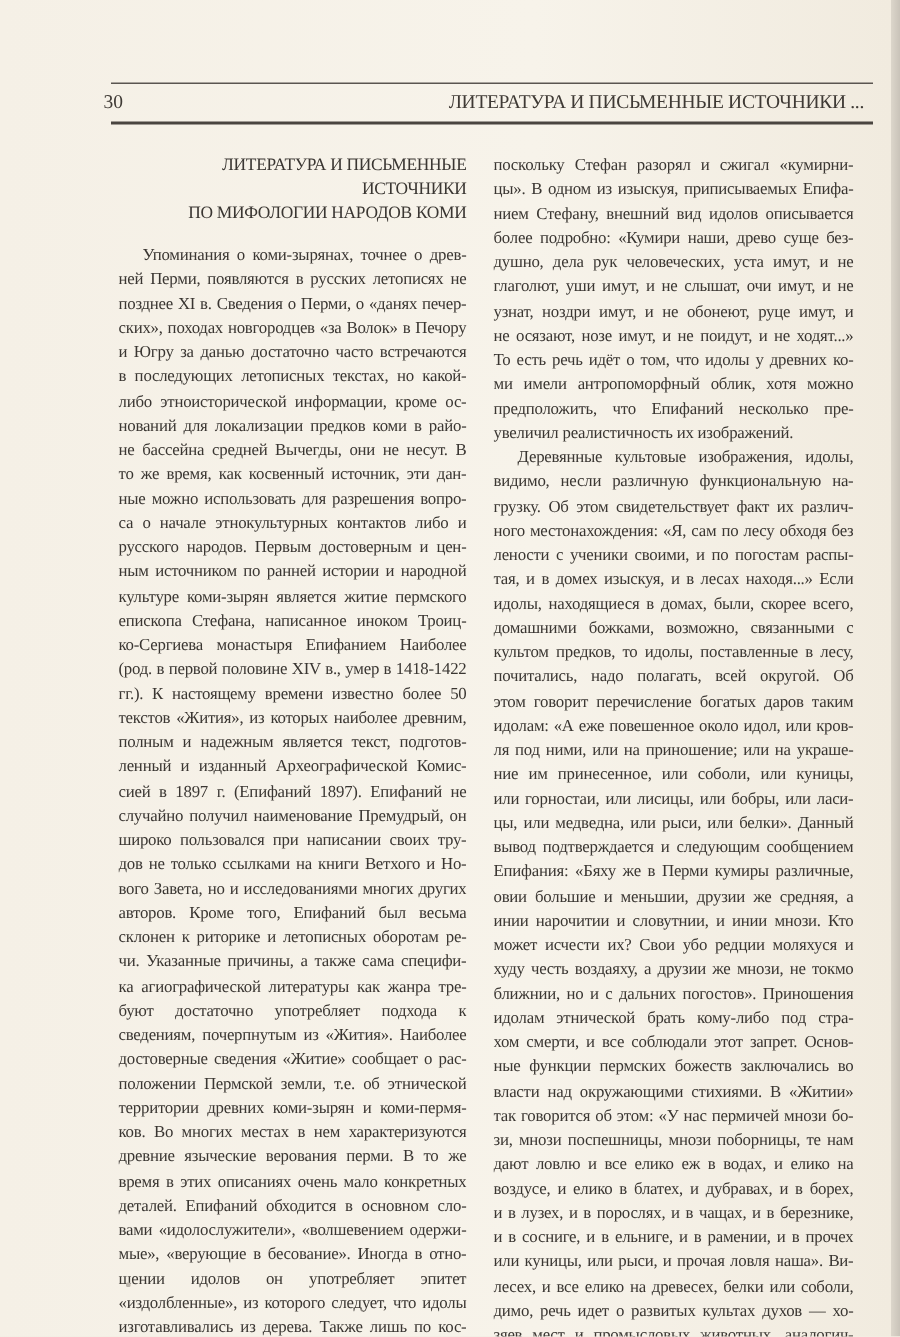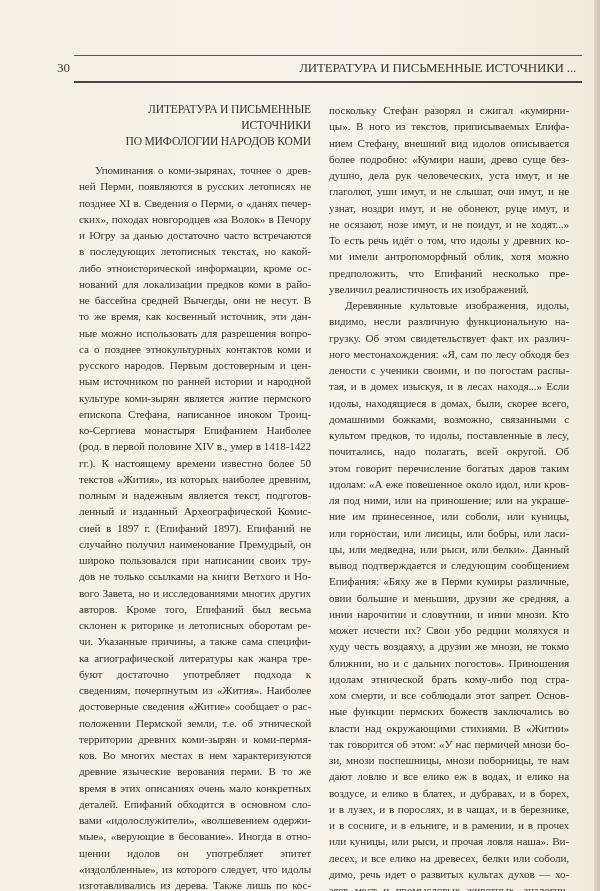--- a/index.html
+++ b/index.html
@@ -18,21 +18,21 @@
       position: absolute; left: 594px; top: 0; width: 6px; height: 891px;
       background: linear-gradient(90deg, #dcd6cb, #c9c3b9);
     }
     .rule-top {
       position: absolute; left: 74px; top: 55px; width: 508px; height: 1px; background: #5a5550;
     }
     .rule-bottom {
       position: absolute; left: 74px; top: 81px; width: 508px; height: 2px; background: #4a4540;
     }
     .page-number {
-      position: absolute; left: 57px; top: 60px; font-size: 13px; color: #3f3a35;
+      position: absolute; left: 69px; top: 60px; font-size: 13px; color: #3f3a35;
     }
     .running-head {
       position: absolute; right: 18px; top: 60px; font-size: 13px; color: #3f3a35; letter-spacing: -0.2px;
     }
     .col {
       position: absolute; top: 102px; font-size: 11.2px; line-height: 16.25px;
       text-align: justify; hyphens: manual; letter-spacing: -0.15px;
     }
     .col-left { left: 79px; width: 232px; }
     .col-right { left: 329px; width: 240px; }
@@ -66,21 +66,21 @@
         <span class="line">ней Перми, появляются в русских летописях не</span>
         <span class="line">позднее XI в. Сведения о Перми, о «данях печер-</span>
         <span class="line">ских», походах новгородцев «за Волок» в Печору</span>
         <span class="line">и Югру за данью достаточно  часто встречаются</span>
         <span class="line">в последующих летописных текстах, но какой-</span>
         <span class="line">либо этноисторической информации, кроме ос-</span>
         <span class="line">нований для локализации предков коми в райо-</span>
         <span class="line">не бассейна средней Вычегды, они не несут. В</span>
         <span class="line">то же время, как косвенный источник, эти дан-</span>
         <span class="line">ные можно использовать для разрешения вопро-</span>
-        <span class="line">са о позднее этнокультурных контактов коми и</span>
+        <span class="line">са о начале этнокультурных контактов либо и</span>
         <span class="line">русского народов. Первым достоверным и цен-</span>
         <span class="line">ным источником по ранней истории и народной</span>
         <span class="line">культуре коми-зырян является житие пермского</span>
         <span class="line">епископа Стефана, написанное иноком Троиц-</span>
         <span class="line">ко-Сергиева монастыря Епифанием Наиболее</span>
         <span class="line">(род. в первой половине XIV в., умер в 1418-1422</span>
         <span class="line">гг.). К настоящему времени известно более 50</span>
         <span class="line">текстов «Жития», из которых наиболее древним,</span>
         <span class="line">полным и надежным является текст, подготов-</span>
         <span class="line">ленный и изданный Археографической Комис-</span>
@@ -106,21 +106,21 @@
         <span class="line">мые», «верующие в бесование». Иногда в отно-</span>
         <span class="line">шении идолов он употребляет эпитет</span>
         <span class="line">«издолбленные», из которого следует, что идолы</span>
         <span class="line">изготавливались из дерева. Также лишь по кос-</span>
       </div>
   </div>
 
   <div class="col col-right" id="col-right">
     <div id="right-lines">
         <span class="line">поскольку Стефан разорял и сжигал «кумирни-</span>
-        <span class="line">цы». В ного из текстов, приписываемых Епифа-</span>
+        <span class="line">цы». В одном из изыскуя, приписываемых Епифа-</span>
         <span class="line">нием Стефану, внешний вид идолов описывается</span>
         <span class="line">более подробно: «Кумири наши, древо суще без-</span>
         <span class="line">душно, дела рук человеческих, уста имут, и не</span>
         <span class="line">глаголют, уши имут, и не слышат, очи имут, и не</span>
         <span class="line">узнат, ноздри имут, и не обонеют, руце имут, и</span>
         <span class="line">не осязают, нозе имут, и не поидут, и не ходят...»</span>
         <span class="line">То есть речь идёт о том, что идолы у древних ко-</span>
         <span class="line">ми имели антропоморфный облик, хотя можно</span>
         <span class="line">предположить, что Епифаний несколько пре-</span>
         <span class="line last">увеличил реалистичность их изображений.</span>

